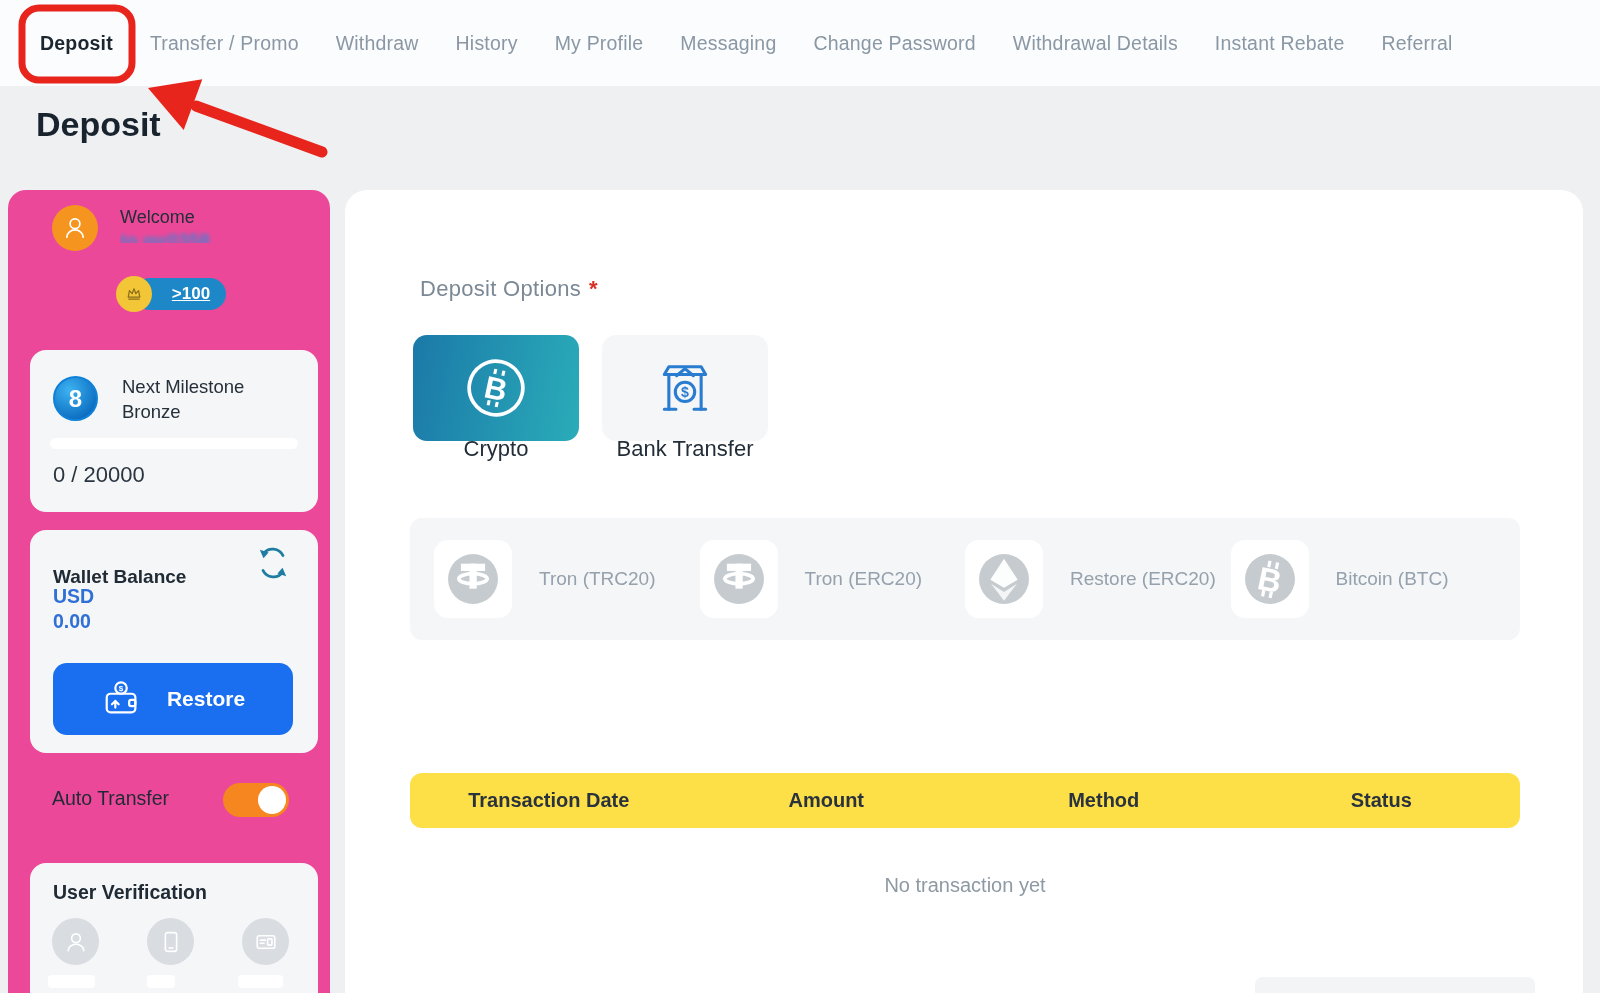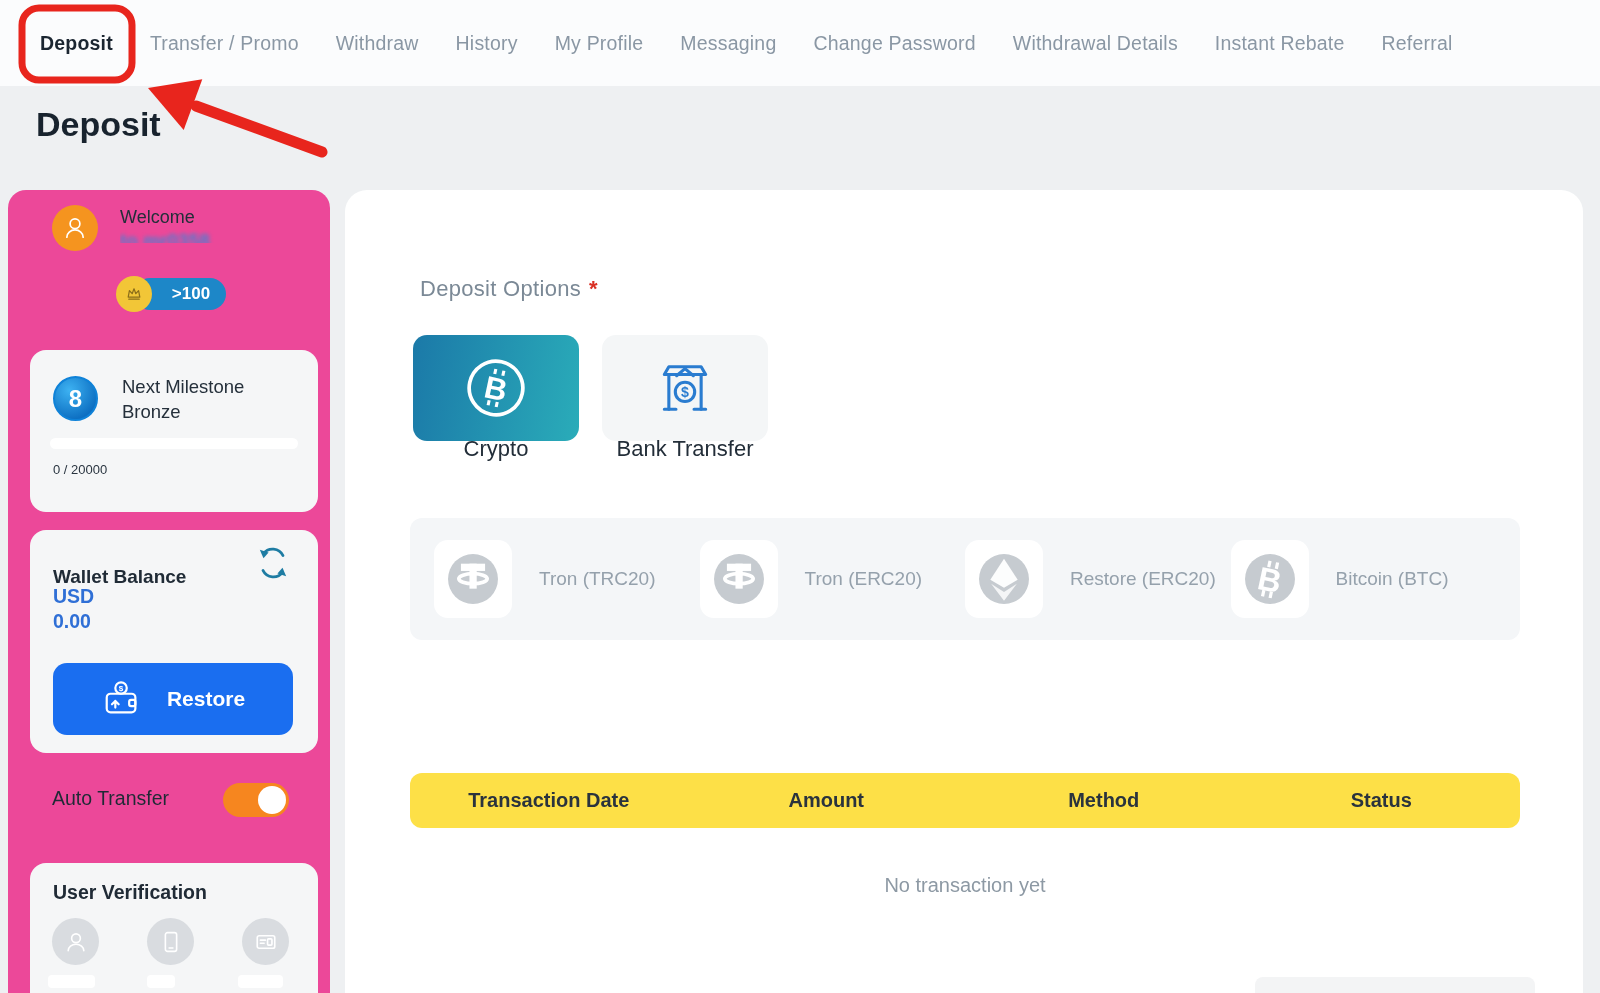--- a/index.html
+++ b/index.html
@@ -56,39 +56,39 @@
   }
   .badge-crown {
     position:absolute; left:108px; top:86px; width:36px; height:36px;
     border-radius:50%; background:#f2c637; z-index:2;
     display:flex; align-items:center; justify-content:center;
   }
   .badge-pill {
     position:absolute; left:126px; top:88px; width:92px; height:32px;
     border-radius:16px; background:#1d87c8; z-index:1;
     color:#fff; font-weight:700; font-size:17px;
-    display:flex; align-items:center; justify-content:center; padding-left:22px;
+    display:flex; align-items:center; justify-content:center; padding-left:22px;text-decoration:underline;
   }
 
   .card { position:absolute; left:22px; width:288px; background:#f5f6f7; border-radius:16px; }
   .milestone-card { top:160px; height:162px; }
   .coin {
     position:absolute; left:23px; top:26px; width:45px; height:45px; border-radius:50%;
     background:radial-gradient(circle at 35% 30%, #3db2f2, #0d6fc2 75%);
     border:2px solid #0f82d8;
     color:#fff; font-weight:700; font-size:24px;
     display:flex; align-items:center; justify-content:center;
   }
   .milestone-text { position:absolute; left:92px; top:24px; font-size:18.5px; line-height:25px; color:#25303b; font-weight:500; }
   .progress-track {
     position:absolute; left:20px; top:88px; width:248px; height:11px;
     background:#ffffff; border-radius:6px; overflow:hidden;
   }
   .progress-fill { height:100%; width:0%; background:#f6a21e; border-radius:6px; }
-  .milestone-progress-text { position:absolute; left:23px; top:112px; font-size:13px; color:#2a3540; font-weight:500; }
+  .milestone-progress-text { position:absolute; left:23px; top:112px; font-size:22px; color:#2a3540; font-weight:500; }
 
   .wallet-card { top:340px; height:223px; }
   .wallet-title { position:absolute; left:23px; top:36px; font-size:19px; font-weight:600; color:#202b36; }
   .refresh-btn { position:absolute; right:26px; top:14px; width:38px; height:38px; cursor:pointer; }
   .wallet-currency { position:absolute; left:23px; top:55px; font-size:19.5px; font-weight:600; color:#2f6fd6; }
   .wallet-amount { position:absolute; left:23px; top:80px; font-size:19.5px; font-weight:600; color:#2f6fd6; }
   .restore-btn {
     position:absolute; left:23px; top:133px; width:240px; height:72px;
     background:#1a6ef0; border:none; border-radius:14px; cursor:pointer;
     display:flex; align-items:center; justify-content:center; gap:24px;

